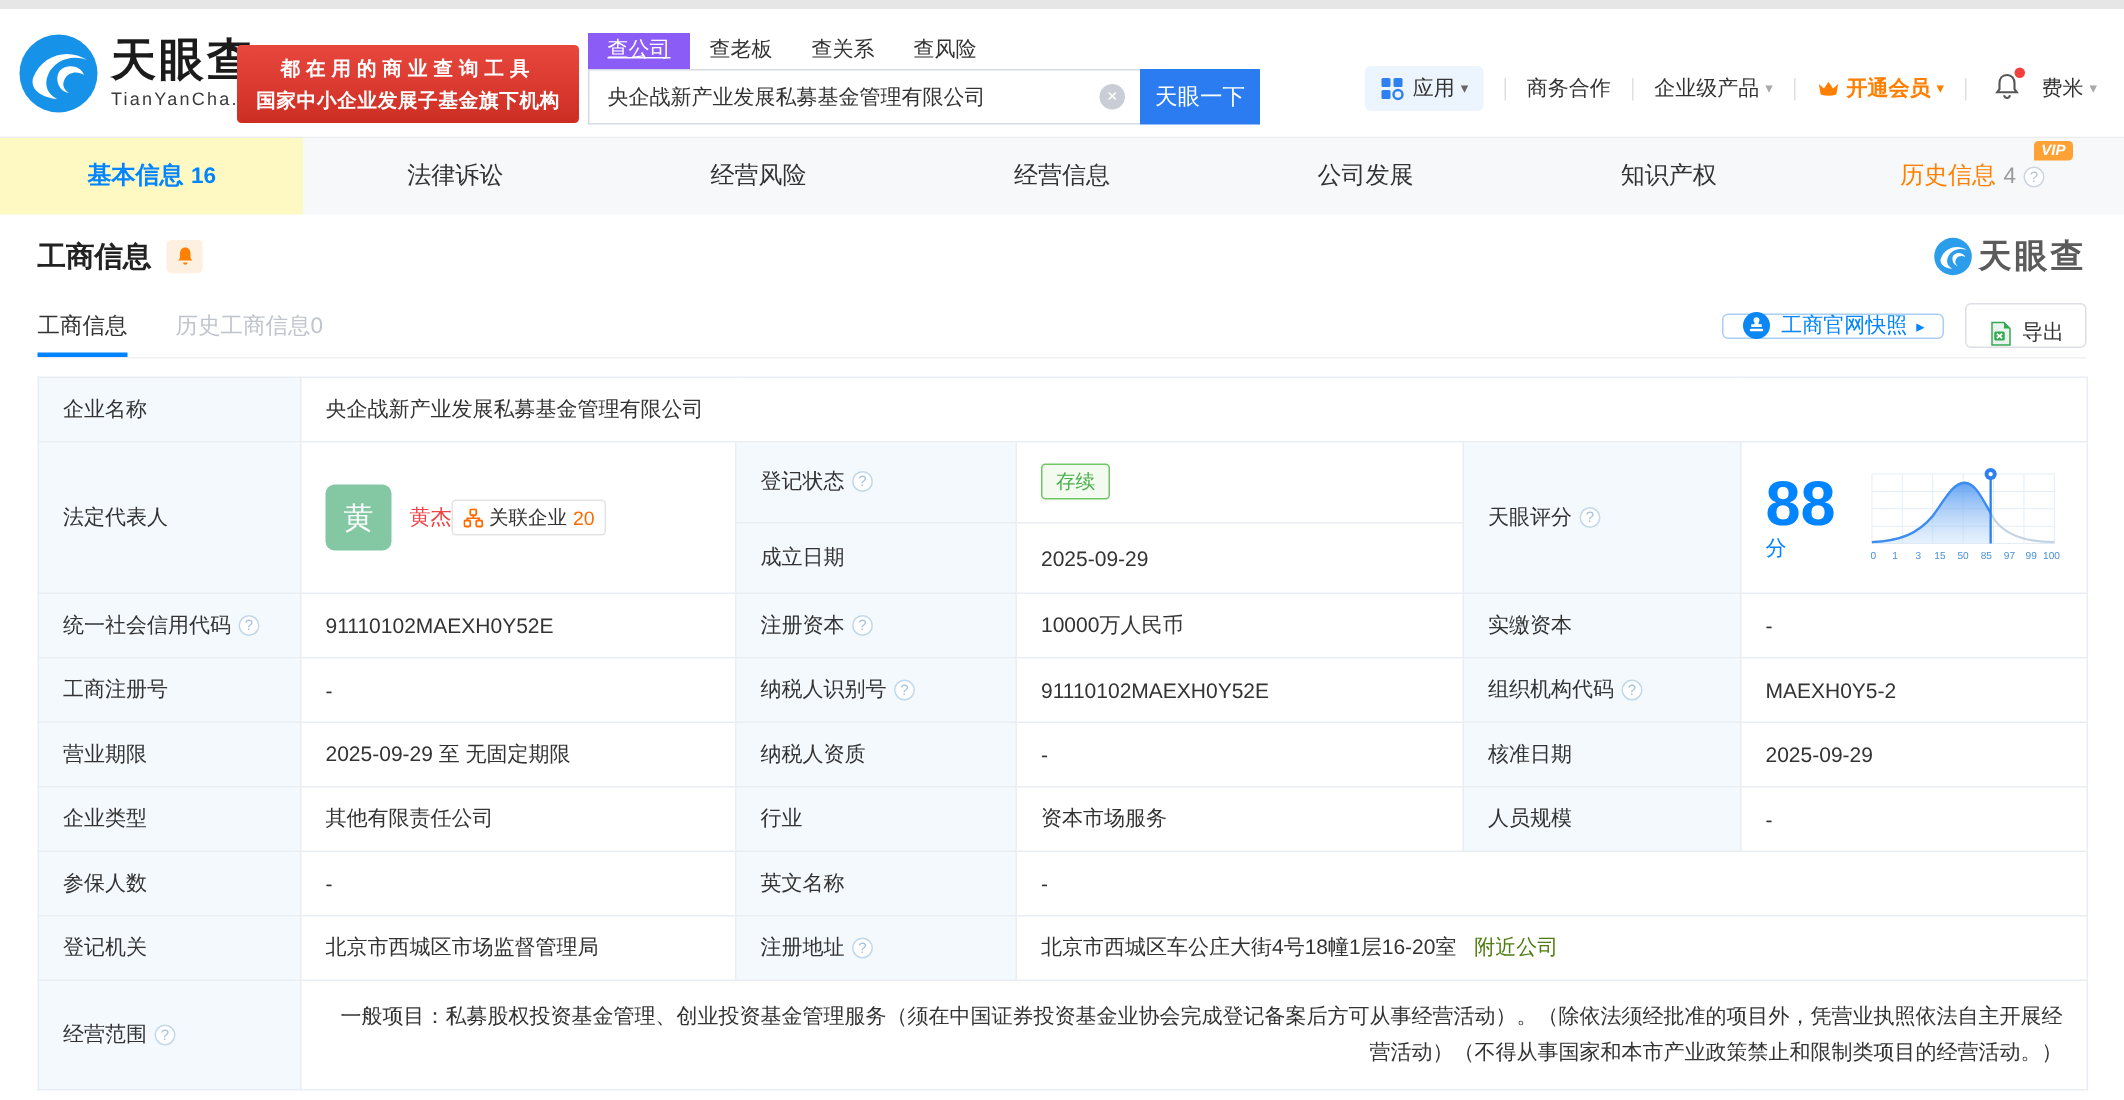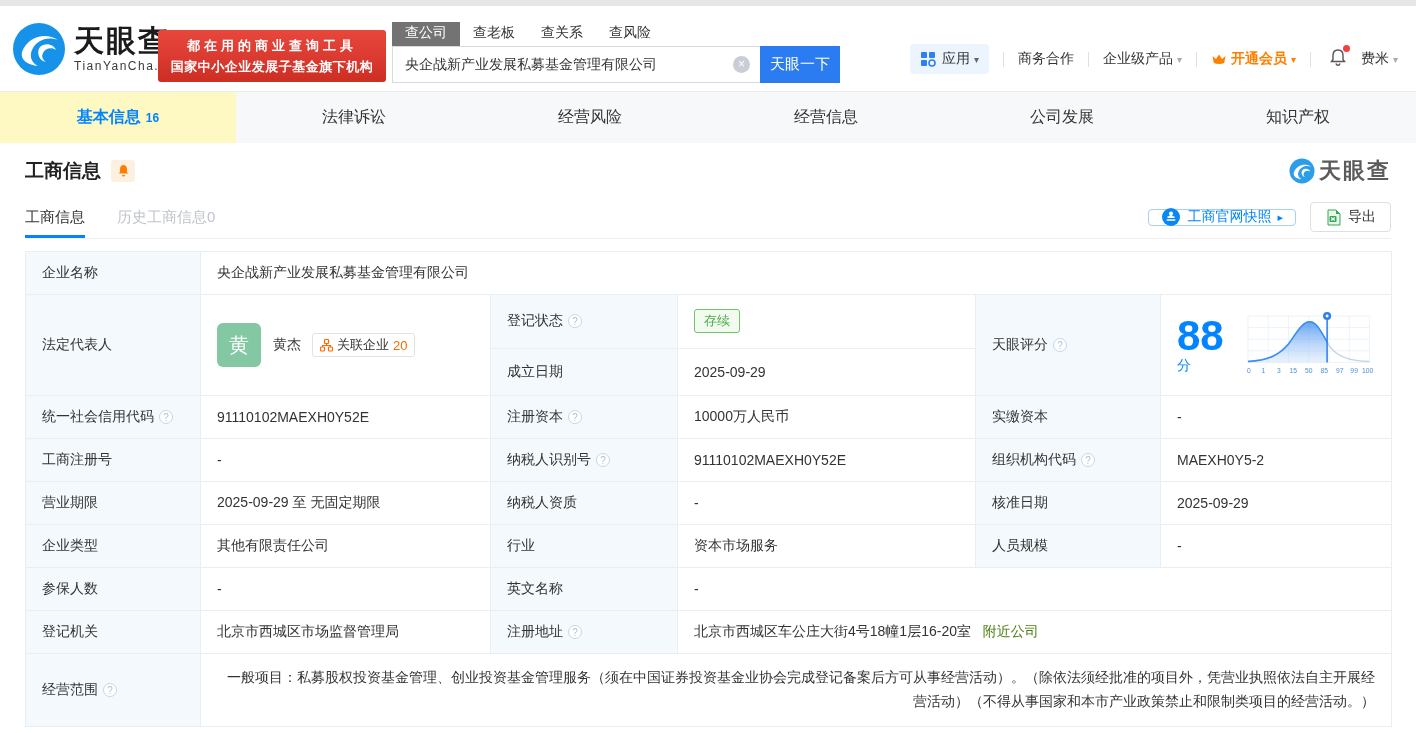--- a/index.html
+++ b/index.html
@@ -16,21 +16,21 @@
   .logo-domain { font-size:12px; color:#3a3a3a; letter-spacing:1.5px; margin-top:2px; }
   .promo { position:absolute; left:158px; top:24px; width:228px; height:52px;
     background:linear-gradient(180deg,#e8473d,#cd2e24); border-radius:3px; color:#fff;
     display:flex; flex-direction:column; justify-content:center; text-align:center; }
   .promo-l1 { font-size:13px; font-weight:bold; letter-spacing:4px; }
   .promo-l2 { font-size:13px; font-weight:bold; letter-spacing:0.5px; margin-top:3px; }
 
   .search-area { position:absolute; left:392px; top:16px; }
   .search-tabs { display:flex; font-size:14px; }
   .search-tab { padding:2px 13px 4px; cursor:pointer; color:#333; }
-  .search-tab.active { background:#737373; color:#fff; }
+  .search-tab.active { background:#8b5cf6; color:#fff;text-decoration:underline; }
   .search-boxrow { display:flex; margin-top:0; }
   .search-inputwrap { position:relative; }
   .search-input { width:368px; height:37px; border:1px solid #d6dbe3; border-right:none;
     padding:0 32px 0 12px; font-size:14px; color:#333; outline:none;
     font-family:"Liberation Sans","DejaVu Sans",sans-serif; }
   .clear-btn { position:absolute; right:10px; top:10px; width:17px; height:17px; border-radius:50%;
     background:#c9ced6; color:#fff; font-size:12px; line-height:16px; text-align:center; cursor:pointer; }
   .search-btn { width:80px; height:37px; background:#2b7cf0; color:#fff; font-size:15px;
     border:none; cursor:pointer; }
 
@@ -45,21 +45,21 @@
   .nav-item { cursor:pointer; display:flex; align-items:center; gap:4px; }
   .nav-vip { color:#ff8000; font-weight:bold; }
   .bell-wrap { position:relative; margin:0 4px; cursor:pointer; }
   .bell-dot { position:absolute; top:-3px; right:-3px; width:7px; height:7px; border-radius:50%; background:#f53f3f; }
 
   
   .main-tabs { display:flex; height:52px; background:#f7f8fa; border-top:1px solid #ebebeb; }
   .main-tab { flex:1; display:flex; align-items:center; justify-content:center; font-size:16px;
     color:#333; cursor:pointer; position:relative; }
   .main-tab.active { background:#fef9c3; color:#0084ff; font-weight:bold; }
-  .tab-count { font-size:12px; margin-left:5px; }
+  .tab-count { font-size:15px; margin-left:5px; }
   .main-tab.active .tab-count { color:#0084ff; }
   .main-tab.history { color:#ff8000; }
   .main-tab.history .tab-count { color:#999; font-weight:normal; }
   .vip-badge { position:absolute; top:2px; right:34px; background:#ffa235; color:#fff;
     font-size:10px; font-weight:bold; font-style:italic; padding:1px 5px; border-radius:3px 3px 3px 0; }
   .qmark { display:inline-block; width:14px; height:14px; border:1px solid #ccd6e0; border-radius:50%;
     color:#b6c4d2; font-size:10px; line-height:13px; text-align:center; font-style:normal;
     font-weight:normal; margin-left:5px; cursor:pointer; background:#fff; }
   .qmark.blue { border-color:#c2d8ea; color:#a5c3de; }
 
@@ -75,35 +75,35 @@
 
   .subtab-row { display:flex; align-items:flex-end; justify-content:space-between; margin-top:16px;
     border-bottom:1px solid #f0f0f0; padding-bottom:0; }
   .subtabs { display:flex; font-size:15px; }
   .subtab { padding-bottom:11px; margin-right:32px; cursor:pointer; color:#333; position:relative; }
   .subtab.active::after { content:""; position:absolute; left:0; right:0; bottom:0; height:3px; background:#0084ff; }
   .subtab.dim { color:#c0c4cc; }
   .head-btns { display:flex; align-items:center; margin-bottom:6px; }
   .btn-snapshot { display:flex; align-items:center; border:1px solid #a9cff5; border-radius:4px;
     height:17px; padding:0 12px; color:#0084ff; font-size:14px; cursor:pointer; background:#fff; gap:6px; }
-  .btn-export { display:flex; align-items:center; border:1px solid #dcdfe6; border-radius:4px;
+  .btn-export { display:flex; align-items:flex-end; border:1px solid #dcdfe6; border-radius:4px;
     height:30px; padding:0 14px; color:#333; font-size:14px; cursor:pointer; background:#fff; gap:6px; margin-left:14px; }
   .arrow-r { font-size:11px; color:#0084ff; }
 
   
   table.biz { width:1366px; margin:12px 25px 0; border-collapse:collapse; font-size:14px; table-layout:fixed; }
   table.biz td { border:1px solid #e9eef4; padding:12px 16px; vertical-align:middle; color:#333; }
   td.lbl { background:#f4f9fd; }
   .dash { color:#333; }
   .badge-green { display:inline-block; border:1px solid #6fc764; color:#4cae4c; background:#f3fbf1;
     font-size:13px; padding:2px 9px; border-radius:3px; }
   .rep-cell { display:flex; align-items:center; }
   .avatar { width:44px; height:44px; border-radius:6px; background:#83c7a3; color:#fff; font-size:20px;
     display:flex; align-items:center; justify-content:center; cursor:pointer; flex:none; }
-  .rep-name { color:#404040; margin:0 11px 0 12px; cursor:pointer; }
+  .rep-name { color:#ef4444; margin:0 0 0 12px; cursor:pointer; }
   .rel-badge { display:inline-flex; align-items:center; border:1px solid #e3e3e3; border-radius:3px;
     padding:2px 7px; font-size:13px; cursor:pointer; gap:4px; background:#fff; }
   .rel-count { color:#ff6a00; }
   .link-blue { color:#4d7c0f; cursor:pointer;font-family:Liberation Serif, serif; }
   .score-cell { display:flex; align-items:center; gap:10px; }
   .score-num { font-size:42px; font-weight:bold; color:#0084ff; line-height:1; }
   .score-unit { font-size:14px; color:#0084ff; }
   .scope-text { line-height:1.7;text-align:right; }
   .lblflex { display:flex; align-items:center; }
 </style>
@@ -200,20 +200,26 @@
     <span>经营风险</span>
   </div>
   <div class="main-tab">
     <span>经营信息</span>
   </div>
   <div class="main-tab">
     <span>公司发展</span>
   </div>
   <div class="main-tab">
     <span>知识产权</span>
+  </div>
+  <div class="main-tab history">
+    <span class="vip-badge">VIP</span>
+    <span>历史信息</span>
+    <span class="tab-count">4</span>
+    <span class="qmark">?</span>
   </div>
 </div>
 
 <div class="section">
   <div class="section-head">
     <div class="sec-title-wrap">
       <div class="sec-title">工商信息</div>
       <div class="monitor-chip">
         <svg width="13" height="14" viewBox="0 0 13 14">
           <path d="M6.5 1 C4.2 1 3 2.8 3 5 L3 8 L1.8 9.6 L11.2 9.6 L10 8 L10 5 C10 2.8 8.8 1 6.5 1 Z" fill="#ff8000"></path>

